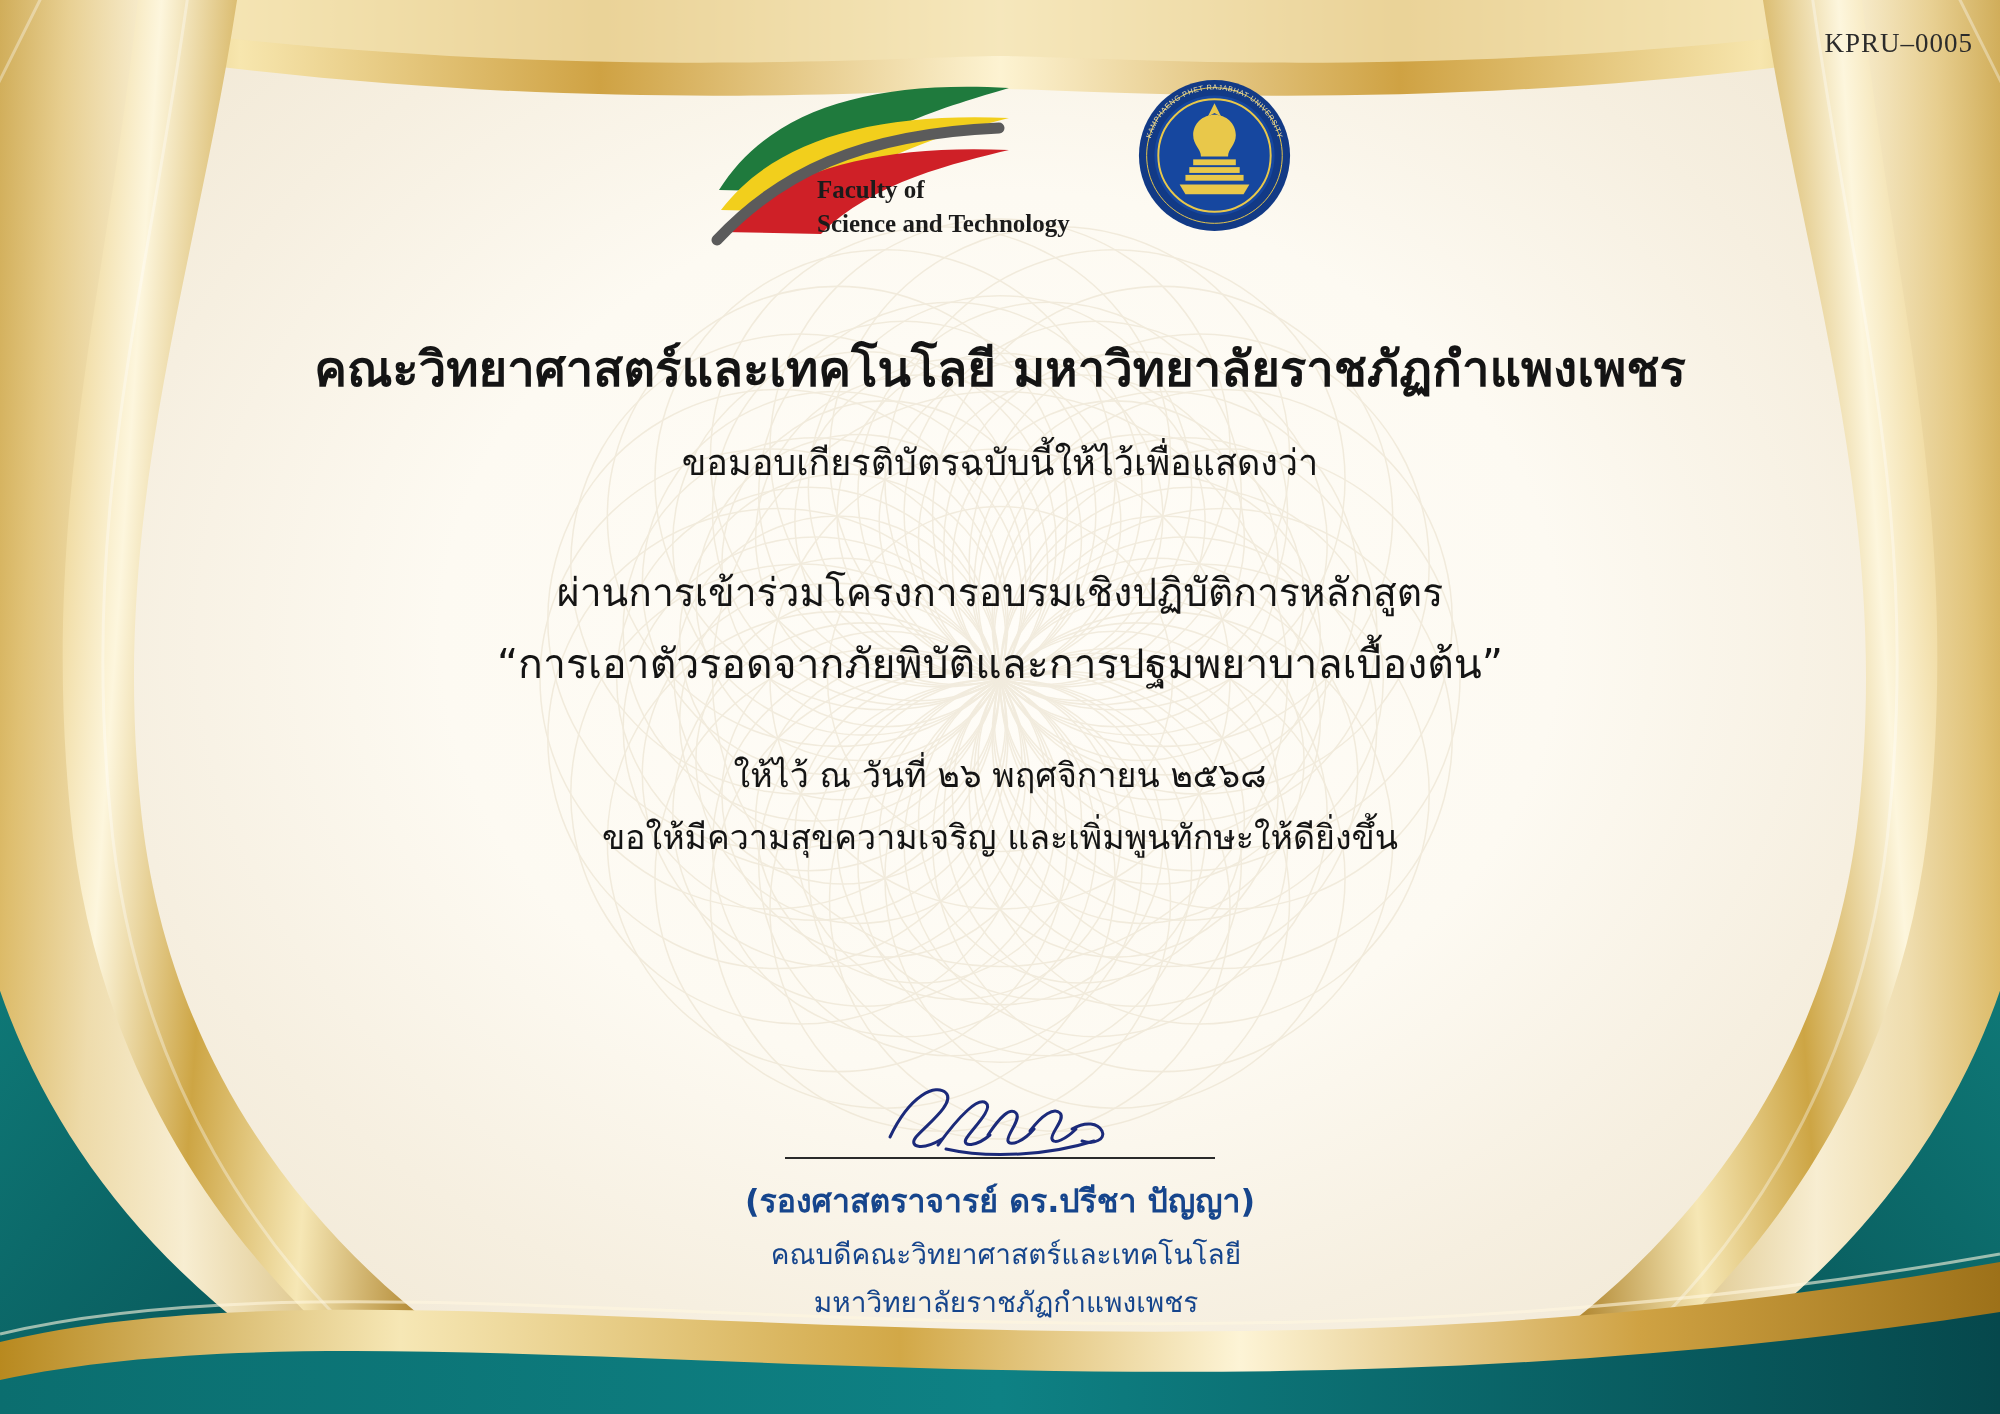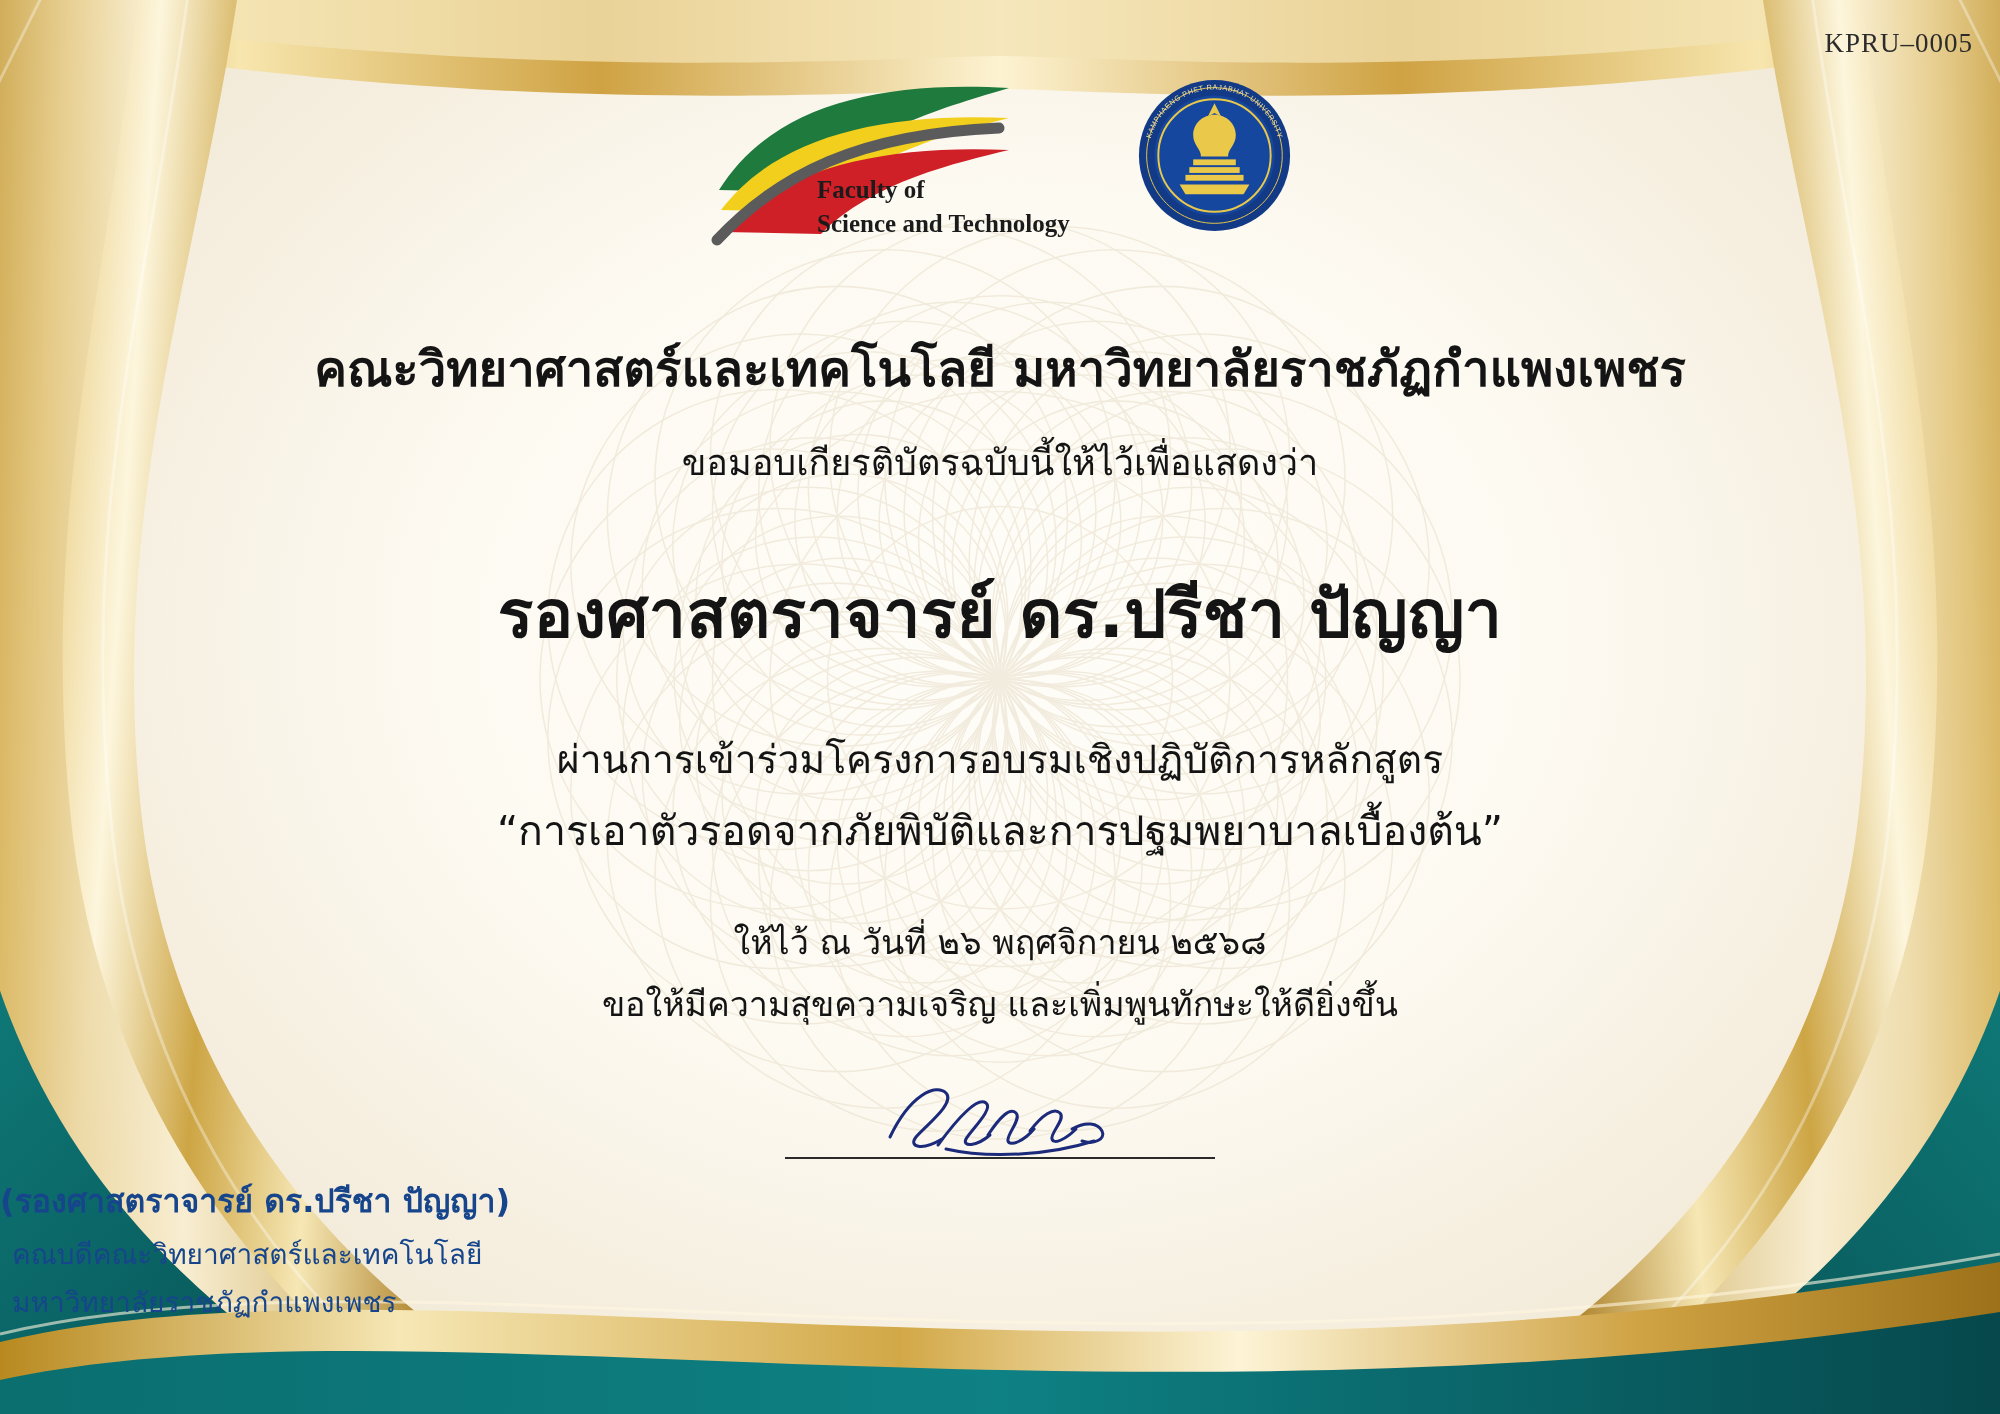--- a/index.html
+++ b/index.html
@@ -123,21 +123,21 @@
     font-size: 34px;
     margin: 0 0 0 0;
   }
 
   
   .sign-block {
     position: absolute;
     left: 0;
     top: 1075px;
     width: 100%;
-    text-align: left;
+    text-align: center;
     z-index: 7;
   }
   .sign-img {
     width: 300px;
     height: 90px;
     display: block;
     margin: 0 auto -8px auto;
   }
   .sign-rule {
     width: 430px;
@@ -324,21 +324,20 @@
         <textPath href="#sealtop" startOffset="50%" text-anchor="middle">KAMPHAENG PHET RAJABHAT UNIVERSITY</textPath>
       </text>
       <path id="sealtop" d="M12,80 a68,68 0 0,1 136,0" fill="none"></path>
     </svg>
 
   </div>
 
   <div class="content">
     <p class="line-org">คณะวิทยาศาสตร์และเทคโนโลยี มหาวิทยาลัยราชภัฏกำแพงเพชร</p>
     <p class="line-award">ขอมอบเกียรติบัตรฉบับนี้ให้ไว้เพื่อแสดงว่า</p>
-    <p class="recipient">รองศาสตราจารย์ ดร.ปรีชา  ปัญญา</p>
     <p class="line-desc">ผ่านการเข้าร่วมโครงการอบรมเชิงปฏิบัติการหลักสูตร</p>
     <p class="line-course">“การเอาตัวรอดจากภัยพิบัติและการปฐมพยาบาลเบื้องต้น”</p>
     <p class="line-date">ให้ไว้ ณ วันที่ ๒๖ พฤศจิกายน ๒๕๖๘</p>
     <p class="line-wish">ขอให้มีความสุขความเจริญ และเพิ่มพูนทักษะให้ดียิ่งขึ้น</p>
   </div>
 
   <div class="sign-block">
     <svg class="sign-img" viewBox="0 0 300 90">
       <g fill="none" stroke="#1b2a7a" stroke-width="3" stroke-linecap="round" stroke-linejoin="round">
         <path d="M40,62 C60,20 86,8 96,18 C106,28 74,52 66,62 C58,72 72,76 92,64"></path>

